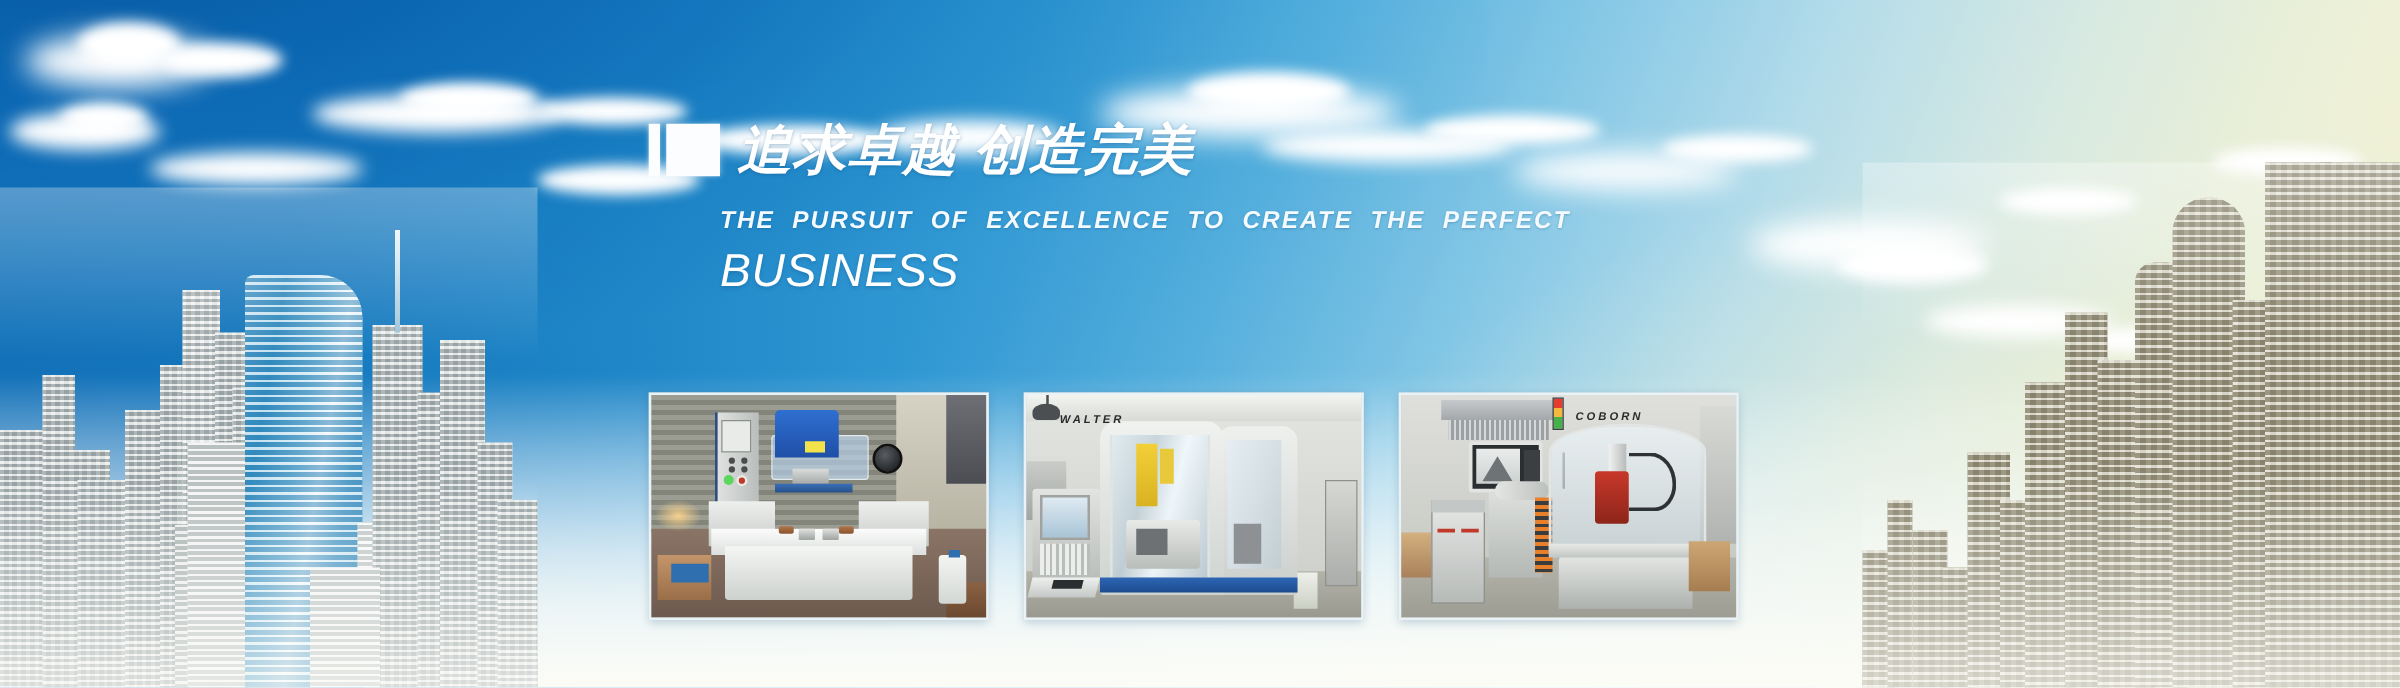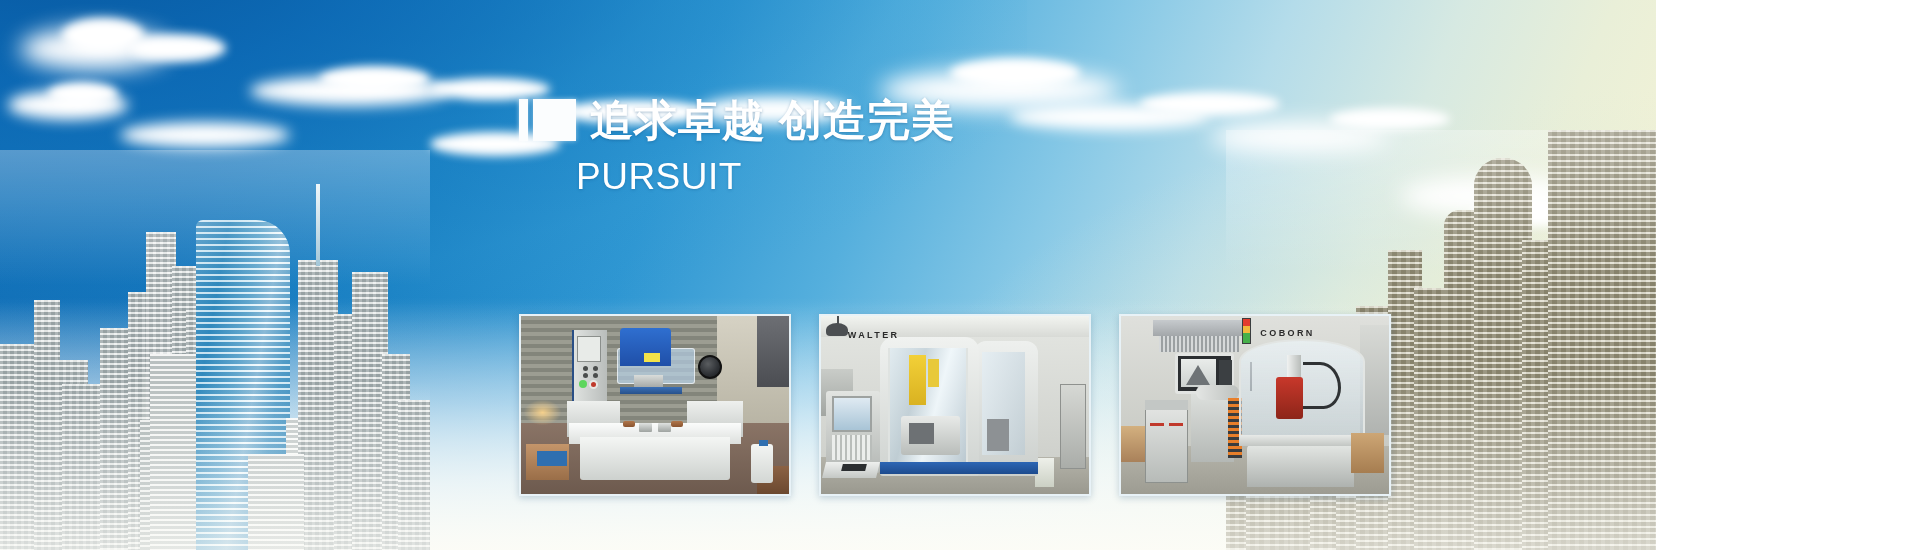--- a/index.html
+++ b/index.html
@@ -7,40 +7,41 @@
   html, body {
     width:1920px; height:550px;
     overflow:hidden;
     font-family:"Liberation Sans","DejaVu Sans",sans-serif;
     background:#ffffff;
   }
 
   
   .banner{
     position:relative;
-    width:1656px; height:550px;
+    width:1920px; height:550px;
     overflow:hidden;
     
     background:
       linear-gradient(to bottom,
         rgba(255,255,255,0) 55%,
         rgba(255,255,255,.55) 80%,
         rgba(255,255,255,.92) 100%),
       linear-gradient(112deg,
         #0b67b2 0%,
         #0f6fb8 14%,
         #1a81c4 27%,
         #2e96d2 39%,
         #55afdd 50%,
         #86c8e6 60%,
         #b4dcea 69%,
         #d6e9e2 78%,
         #e9efd8 86%,
         #f2f2d6 93%,
         #f6f4dc 100%);
+    font-style: italic;
   }
 
   
   .sky-deep{
     position:absolute; left:0; top:0; width:62%; height:72%;
     background:radial-gradient(125% 135% at 6% -15%,
       rgba(7,88,160,.95) 0%,
       rgba(12,104,180,.72) 26%,
       rgba(26,129,196,.38) 48%,
       rgba(60,165,216,.12) 66%,
@@ -662,22 +663,23 @@
   <div class="content">
 
     <div class="headline-row">
       <div class="logo-mark">
         <div class="logo-bar"></div>
         <div class="logo-square"></div>
       </div>
       <div class="headline">追求卓越  创造完美</div>
     </div>
 
-
-    <div class="business">PURSUIT</div>
+    <div class="subtitle">THE PURSUIT OF EXCELLENCE TO CREATE THE PERFECT</div>
+
+    <div class="business">BUSINESS</div>
   </div>
 
   <div class="photos">
 
     <div class="photo">
       <div class="scene">
         <div class="sh p1-wall"></div>
         <div class="sh p1-wall-r"></div>
         <div class="sh p1-curtain"></div>
         <div class="sh p1-floor"></div>

